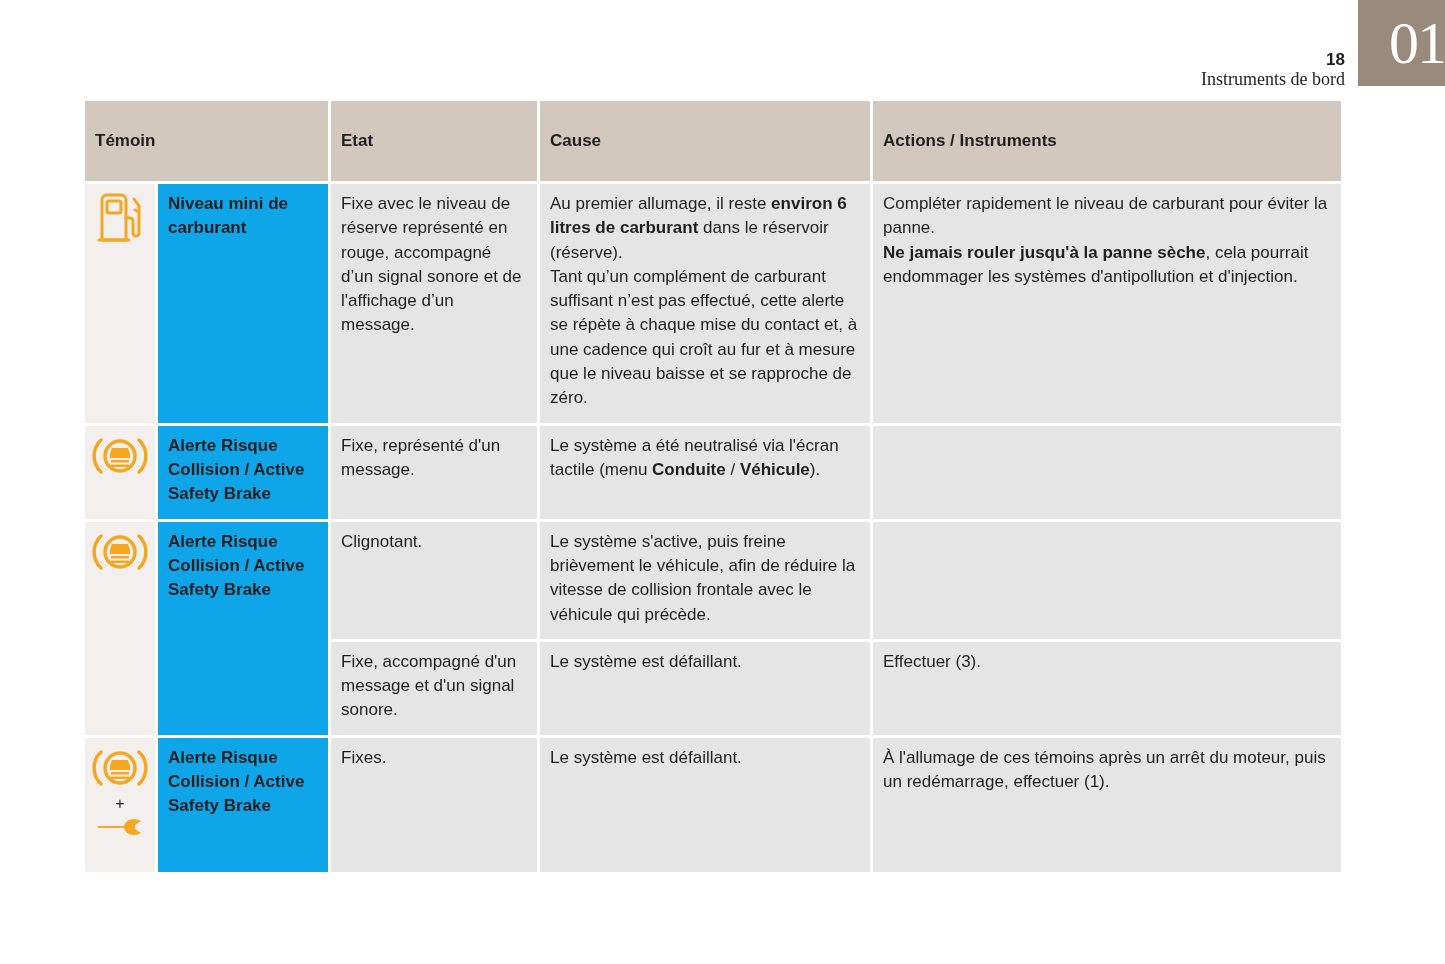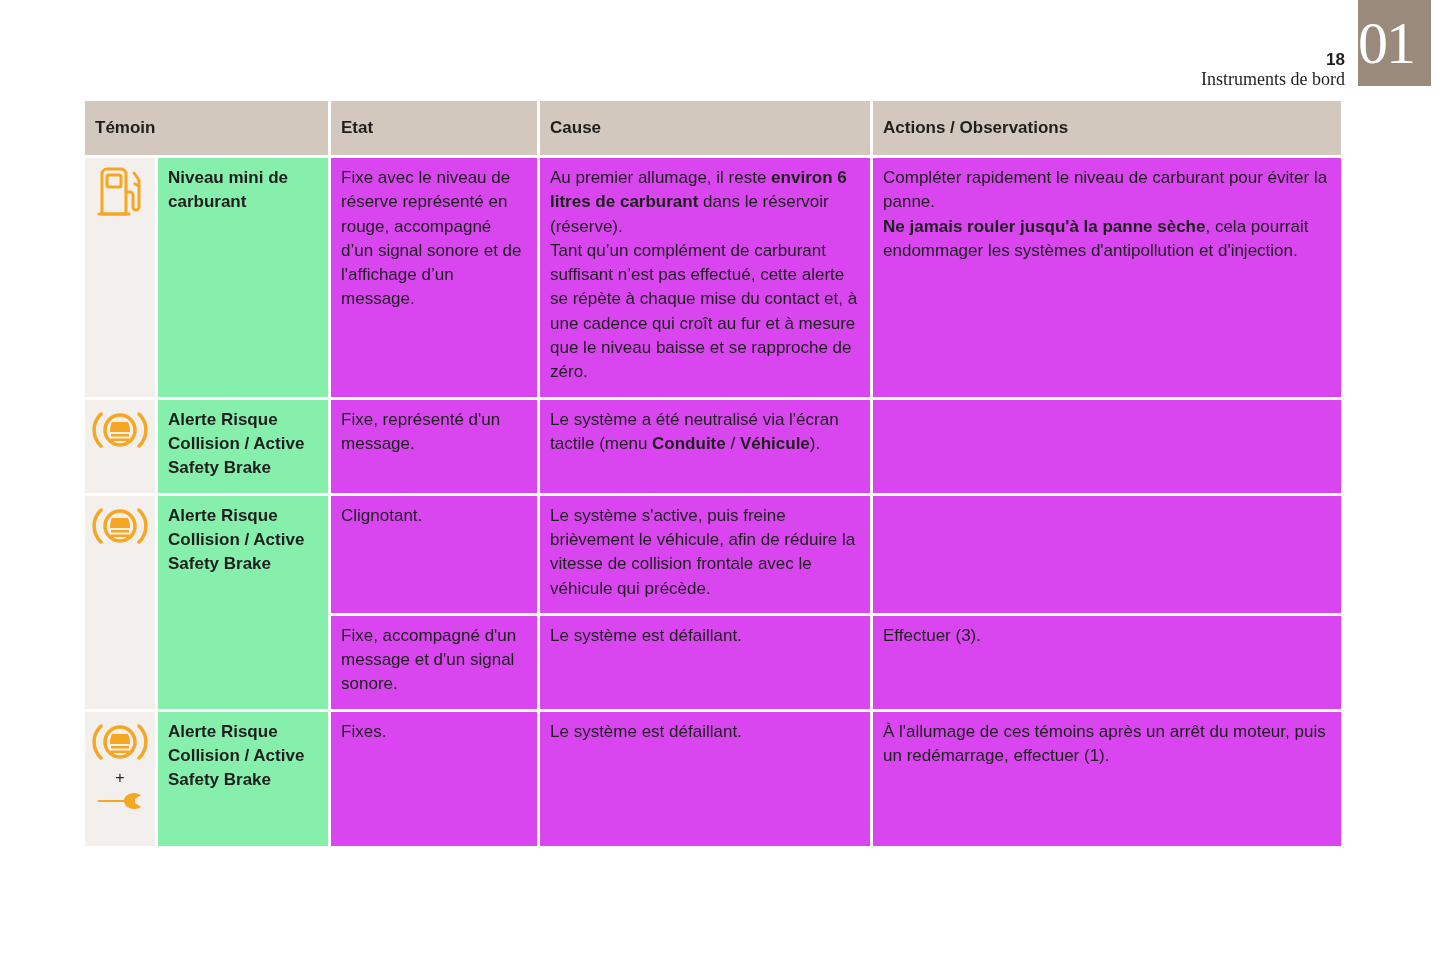--- a/index.html
+++ b/index.html
@@ -2,52 +2,52 @@
 <html><head>
 <meta charset="utf-8">
 <style>
   html, body { margin: 0; padding: 0; background: #ffffff; }
   body {
     width: 1445px; height: 964px; position: relative; overflow: hidden;
     font-family: "Liberation Sans", "DejaVu Sans", sans-serif;
     color: #1f1f1f;
   }
   .chapter-tab {
-    position: absolute; left: 1358px; top: 0; width: 73px; height: 86px;
+    position: absolute; left: 1358px; top: 0; width: 87px; height: 86px;
     background: #9a8a7b; color: #ffffff;
     font-family: "Liberation Serif", "DejaVu Serif", serif;
-    font-size: 60px; line-height: 86px; text-align: left; letter-spacing: -2px;
+    font-size: 60px; line-height: 86px; text-align: right; letter-spacing: -2px;
   }
   .page-number {
     position: absolute; right: 100px; top: 50px;
     font-size: 17px; font-weight: bold; color: #1f1f1f;
   }
   .section-title {
     position: absolute; right: 100px; top: 69px;
     font-size: 18px; color: #1f1f1f; font-family: Liberation Serif, serif;
   }
   table.lights {
     position: absolute; left: 85px; top: 101px;
     border-collapse: separate; border-spacing: 3px;
     width: 1250px; table-layout: fixed;
     margin-left: -3px; margin-top: -3px;
   }
   table.lights th {
     background: #d3c8be; text-align: left; font-weight: bold;
-    font-size: 17px; padding: 4px 10px; height: 46px; color: #1f1f1f;
+    font-size: 17px; padding: 17px 10px; height: 46px; color: #1f1f1f;
   }
   table.lights td {
-    background: #d946ef; vertical-align: top;
+    background: #e5e5e5; vertical-align: top;
     font-size: 17px; line-height: 24.3px; padding: 8px 10px 12px 10px;
   }
   table.lights td.icon-cell {
     background: #f2efec; padding: 8px 0 0 0; text-align: center;
   }
   table.lights td.label-cell {
-    background: #86efac; font-weight: bold;
+    background: #0ea5e9; font-weight: bold;
   }
   .icon-stack { display: flex; flex-direction: column; align-items: center; }
   .plus { font-size: 16px; line-height: 20px; margin: 4px 0 4px 0; color: #222; }
   b { font-weight: bold; }
 </style>
 </head>
 <body>
 
 <div class="chapter-tab">01</div>
 <div class="page-number">18</div>
@@ -59,21 +59,21 @@
       <col style="width:170px">
       <col style="width:206px">
       <col style="width:330px">
       <col style="width:468px">
   </colgroup>
   <thead>
     <tr>
       <th colspan="2">Témoin</th>
       <th>Etat</th>
       <th>Cause</th>
-      <th>Actions / Observations</th>
+      <th>Actions / Instruments</th>
     </tr>
   </thead>
   <tbody>
 
     <tr style="height:237px">
       <td class="icon-cell">
         <svg width="48" height="52" viewBox="0 0 48 52">
           <g fill="none" stroke="#f5a623" stroke-width="3" stroke-linejoin="round" stroke-linecap="round">
             <path d="M6 48 V8 a5 5 0 0 1 5 -5 h14 a5 5 0 0 1 5 5 V48 Z"></path>
             <line x1="3" y1="48" x2="33" y2="48"></line>

